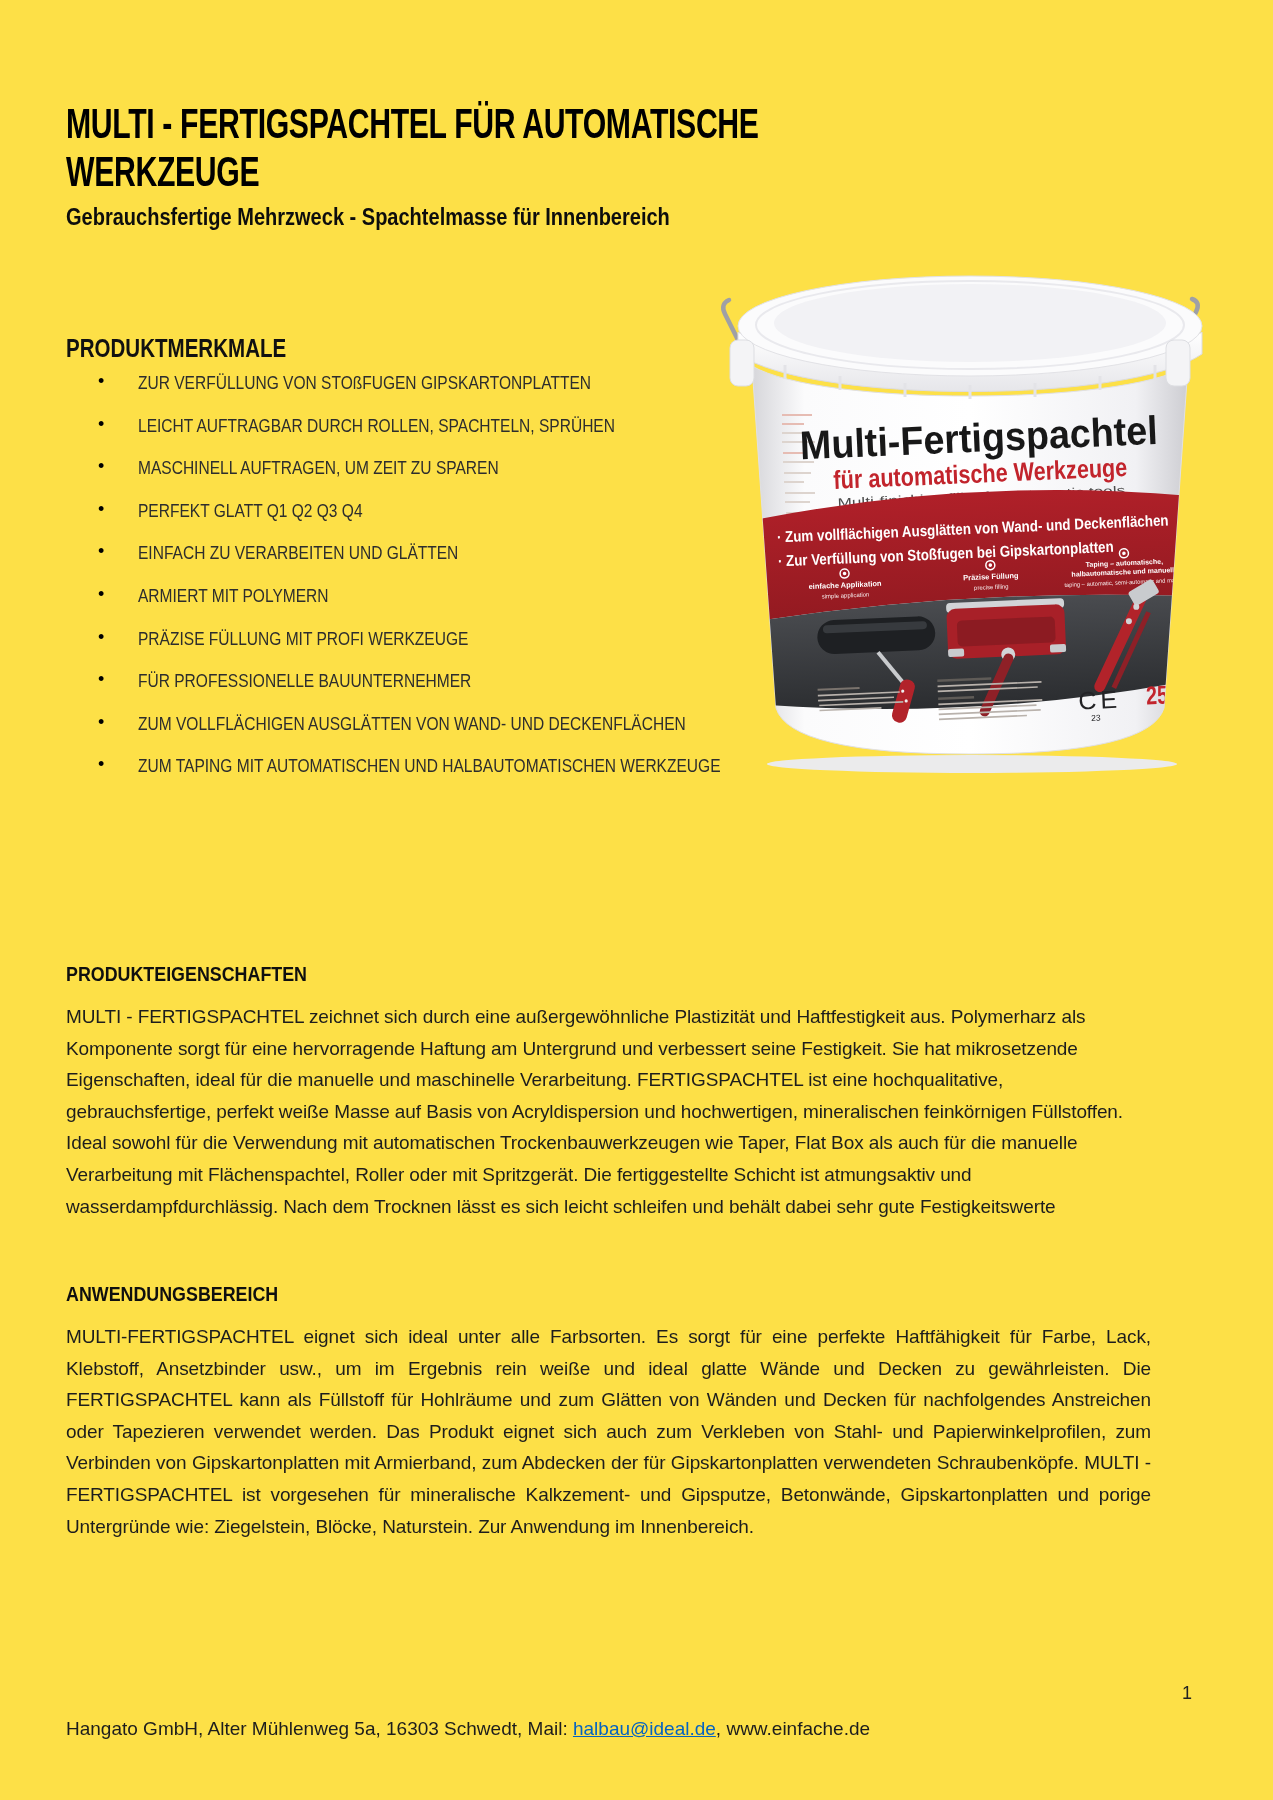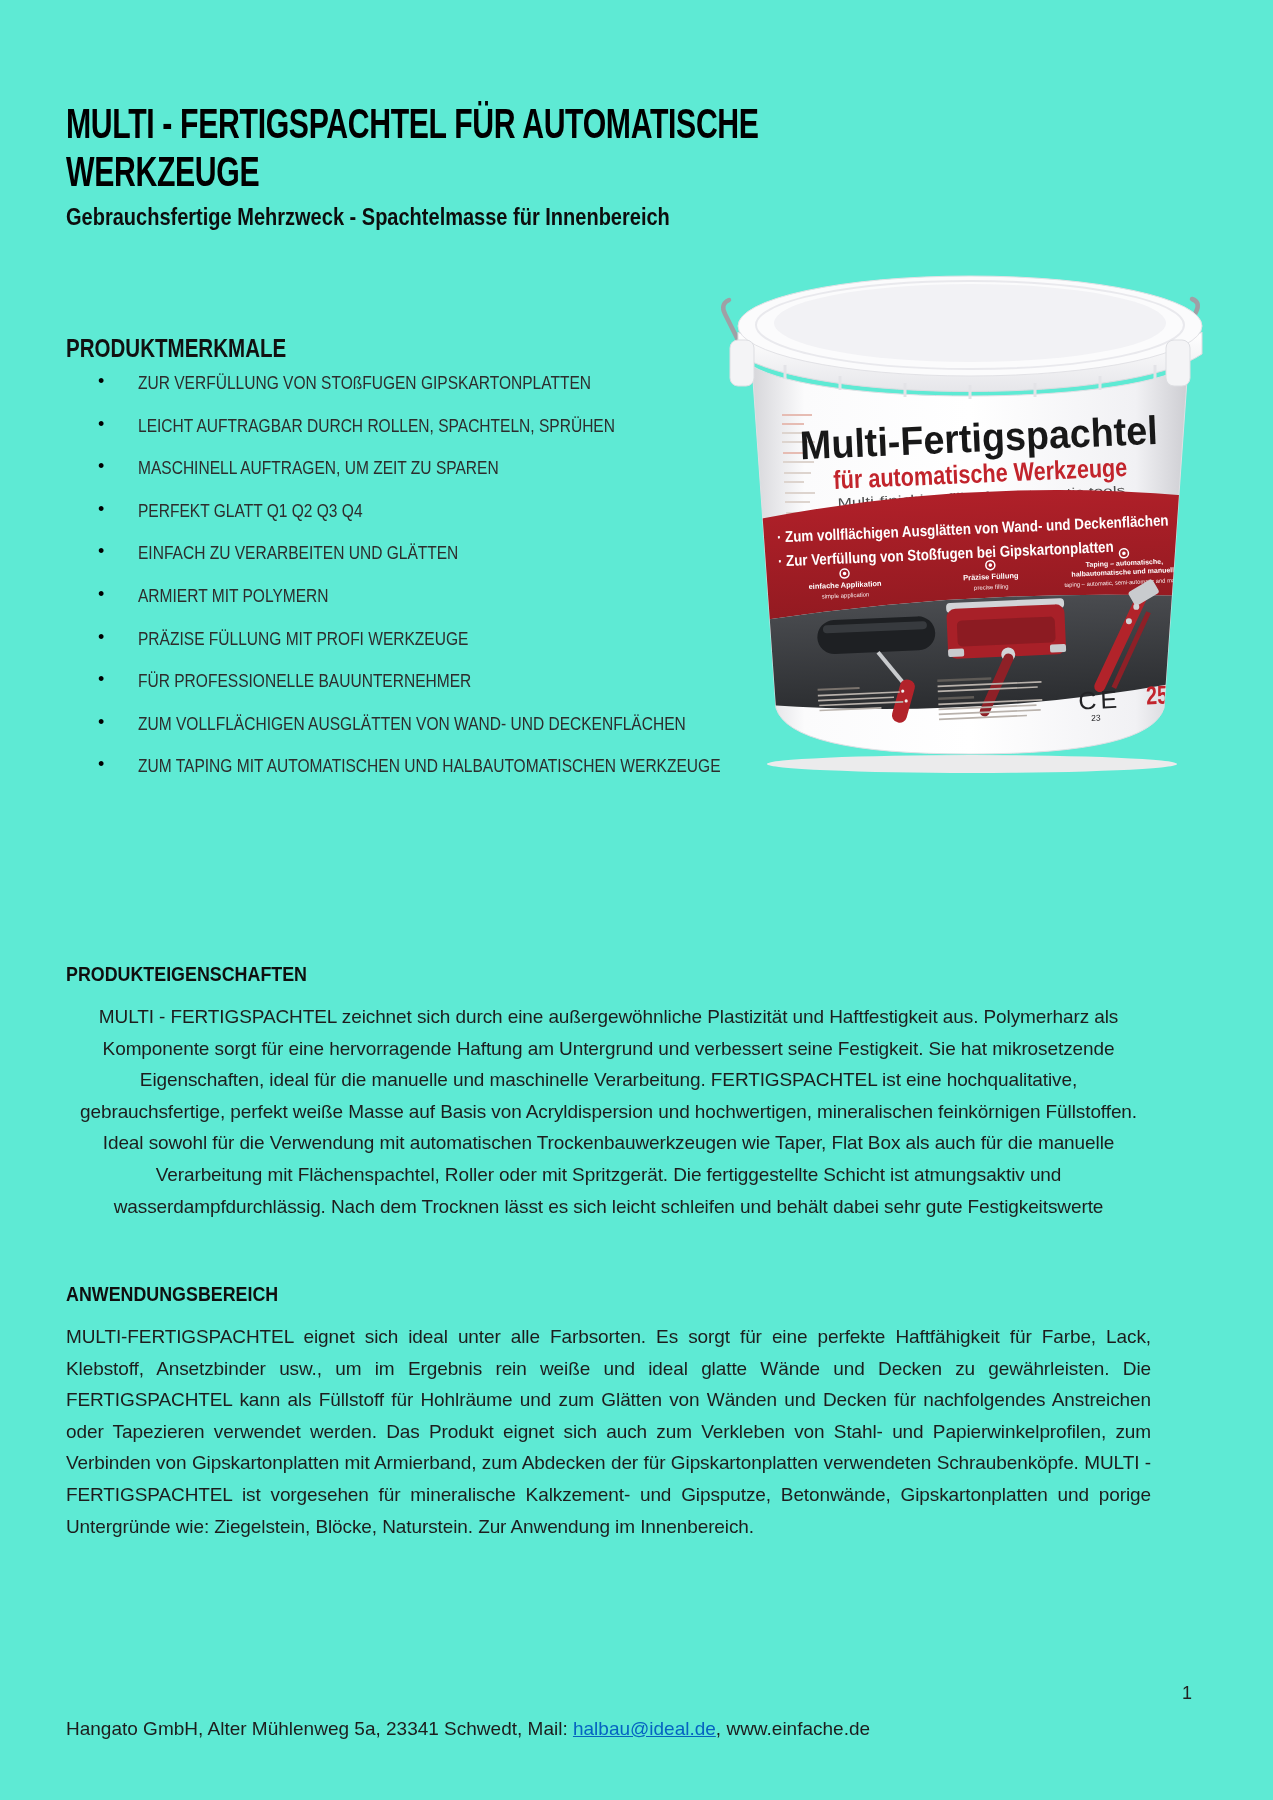--- a/index.html
+++ b/index.html
@@ -1,16 +1,16 @@
 <!DOCTYPE html>
 <html><head>
 <meta charset="utf-8">
 <style>
   html,body{margin:0;padding:0;background:#fff;}
-  .page{position:relative;width:1273px;height:1800px;background:#5eead4;overflow:hidden;
+  .page{position:relative;width:1273px;height:1800px;background:#fde047;overflow:hidden;
         font-family:"Liberation Sans",sans-serif;color:#1c1c1c;}
   .cond{display:inline-block;transform-origin:left top;white-space:nowrap;}
 
   .doc-title{position:absolute;left:66px;top:100px;font-size:42px;line-height:48px;
              font-weight:700;color:#000;letter-spacing:-0.5px;}
   .doc-title .cond{transform:scaleX(0.72);}
 
   .doc-subtitle{position:absolute;left:66px;top:204px;font-size:23px;font-weight:700;color:#0d0d0d;}
   .doc-subtitle .cond{transform:scaleX(0.87);}
 
@@ -22,21 +22,21 @@
   ul.features li::before{content:"\2022";position:absolute;left:10px;top:-1px;font-size:18px;color:#000;}
   ul.features li .cond{transform:scaleX(0.84);}
 
   .h-section{position:absolute;left:66px;font-size:21px;font-weight:700;color:#0f0f0f;}
   .h-section .cond{transform:scaleX(0.85);}
   #h-eigenschaften{top:962px;text-decoration:underline;}
   #h-anwendung{top:1282px;}
 
   .para{position:absolute;left:66px;width:1085px;font-size:19px;line-height:31.6px;
         color:#1d1d1d;letter-spacing:-0.1px;}
-  #para-eigenschaften{top:1001px;text-align:center;}
+  #para-eigenschaften{top:1001px;text-align:left;}
   #para-anwendung{top:1321px;text-align:justify;}
 
   .page-number{position:absolute;left:1182px;top:1683px;font-size:18px;color:#222;}
   .footer{position:absolute;left:66px;top:1718px;font-size:19px;color:#1d1d1d;}
   .footer a{color:#0563c1;text-decoration:underline;cursor:pointer;}
 
   .bucket{position:absolute;left:690px;top:262px;width:540px;height:515px;}
   .bucket text{font-family:"Liberation Sans",sans-serif;}
 </style>
 </head>
@@ -238,15 +238,15 @@
   </div>
   <div id="para-eigenschaften" class="para">MULTI - FERTIGSPACHTEL zeichnet sich durch eine außergewöhnliche Plastizität und Haftfestigkeit aus. Polymerharz als Komponente sorgt für eine hervorragende Haftung am Untergrund und verbessert seine Festigkeit. Sie hat mikrosetzende Eigenschaften, ideal für die manuelle und maschinelle Verarbeitung. FERTIGSPACHTEL ist eine hochqualitative, gebrauchsfertige, perfekt weiße Masse auf Basis von Acryldispersion und hochwertigen, mineralischen feinkörnigen Füllstoffen. Ideal sowohl für die Verwendung mit automatischen Trockenbauwerkzeugen wie Taper, Flat Box als auch für die manuelle Verarbeitung mit Flächenspachtel, Roller oder mit Spritzgerät. Die fertiggestellte Schicht ist atmungsaktiv und wasserdampfdurchlässig. Nach dem Trocknen lässt es sich leicht schleifen und behält dabei sehr gute Festigkeitswerte</div>
 
   <div id="h-anwendung" class="h-section">
     <span class="cond">ANWENDUNGSBEREICH</span>
   </div>
   <div id="para-anwendung" class="para">MULTI-FERTIGSPACHTEL eignet sich ideal unter alle Farbsorten. Es sorgt für eine perfekte Haftfähigkeit für Farbe, Lack, Klebstoff, Ansetzbinder usw., um im Ergebnis rein weiße und ideal glatte Wände und Decken zu gewährleisten. Die FERTIGSPACHTEL kann als Füllstoff für Hohlräume und zum Glätten von Wänden und Decken für nachfolgendes Anstreichen oder Tapezieren verwendet werden. Das Produkt eignet sich auch zum Verkleben von Stahl- und Papierwinkelprofilen, zum Verbinden von Gipskartonplatten mit Armierband, zum Abdecken der für Gipskartonplatten verwendeten Schraubenköpfe. MULTI - FERTIGSPACHTEL ist vorgesehen für mineralische Kalkzement- und Gipsputze, Betonwände, Gipskartonplatten und porige Untergründe wie: Ziegelstein, Blöcke, Naturstein. Zur Anwendung im Innenbereich.</div>
 
   <div class="page-number">1</div>
 
-  <div class="footer"><span>Hangato GmbH, Alter Mühlenweg 5a, 23341 Schwedt, Mail: </span><a>halbau@ideal.de</a><span>, www.einfache.de</span></div>
+  <div class="footer"><span>Hangato GmbH, Alter Mühlenweg 5a, 16303 Schwedt, Mail: </span><a>halbau@ideal.de</a><span>, www.einfache.de</span></div>
 
 </div>
 
 </body></html>

